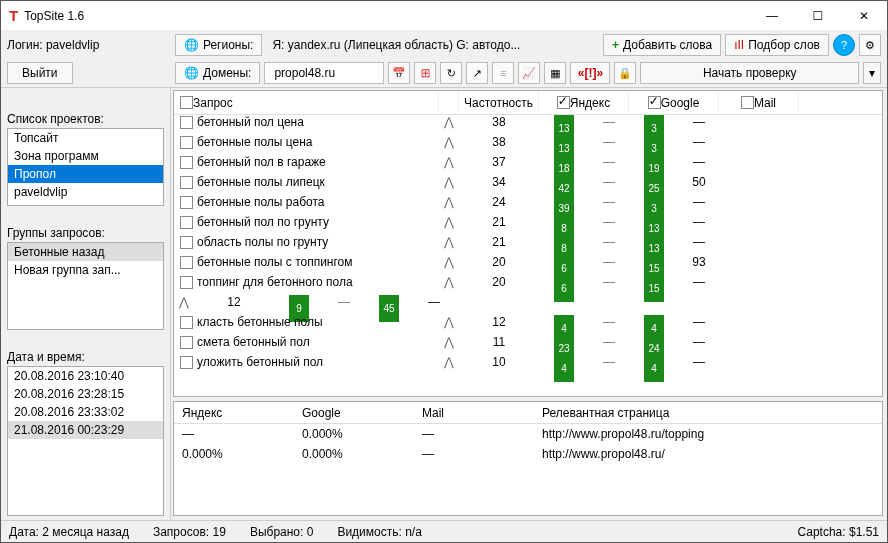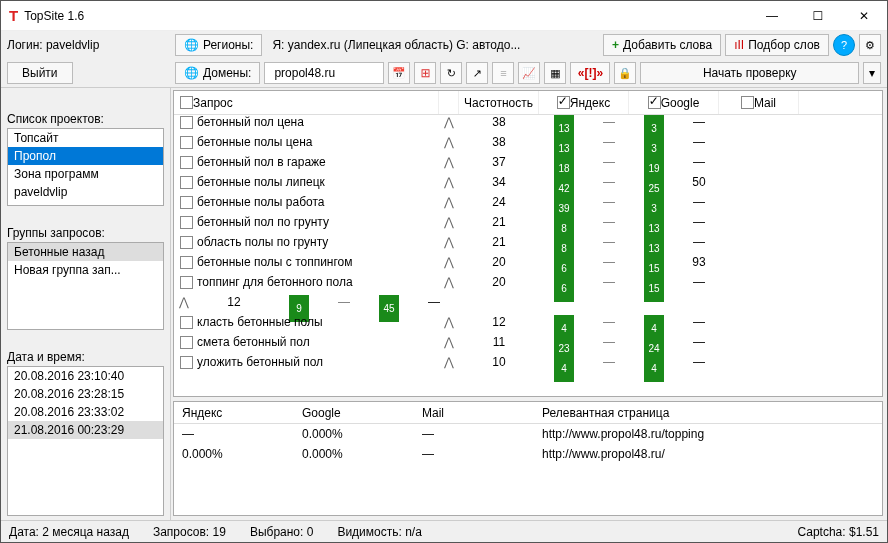--- a/index.html
+++ b/index.html
@@ -108,22 +108,22 @@
     <span class="btn" style="width:18px;padding:0;justify-content:center">▾</span>
   </div>
 </div>
 
 <div class="main">
 
   <div class="sidebar">
     <div class="sec-label">Список проектов:</div>
     <div class="listbox" id="lb-projects" style="height:78px">
         <div class="item">Топсайт</div>
+        <div class="item">Зона программ</div>
         <div class="item sel">Пропол</div>
-        <div class="item">Зона программ</div>
         <div class="item">paveldvlip</div>
       </div>
     <div class="sec-label">Группы запросов:</div>
     <div class="listbox" id="lb-groups" style="height:88px">
         <div class="item sel-gray">Бетонные назад</div>
         <div class="item">Новая группа зап...</div>
       </div>
     <div class="sec-label">Дата и время:</div>
     <div class="listbox" id="lb-dates" style="flex:1">
         <div class="item">20.08.2016 23:10:40</div>

